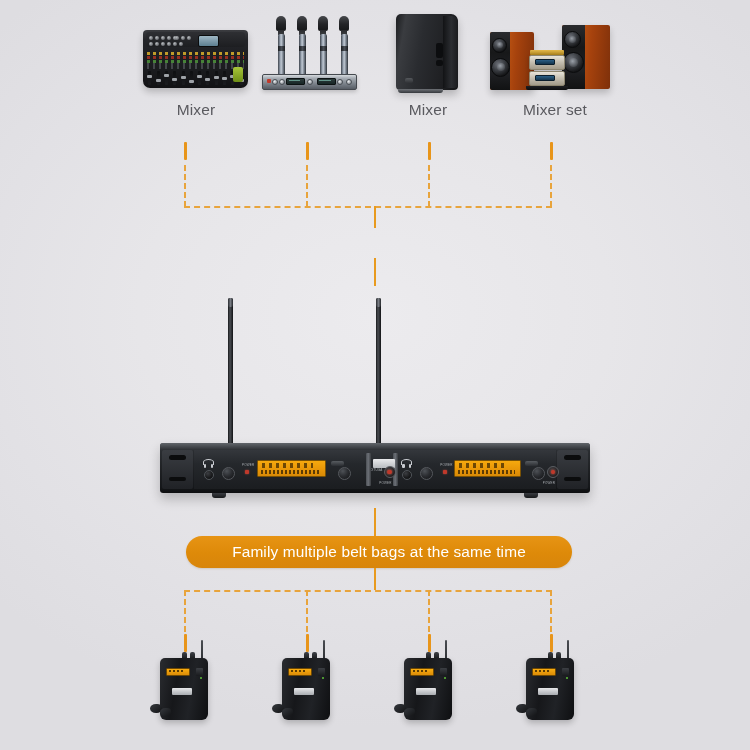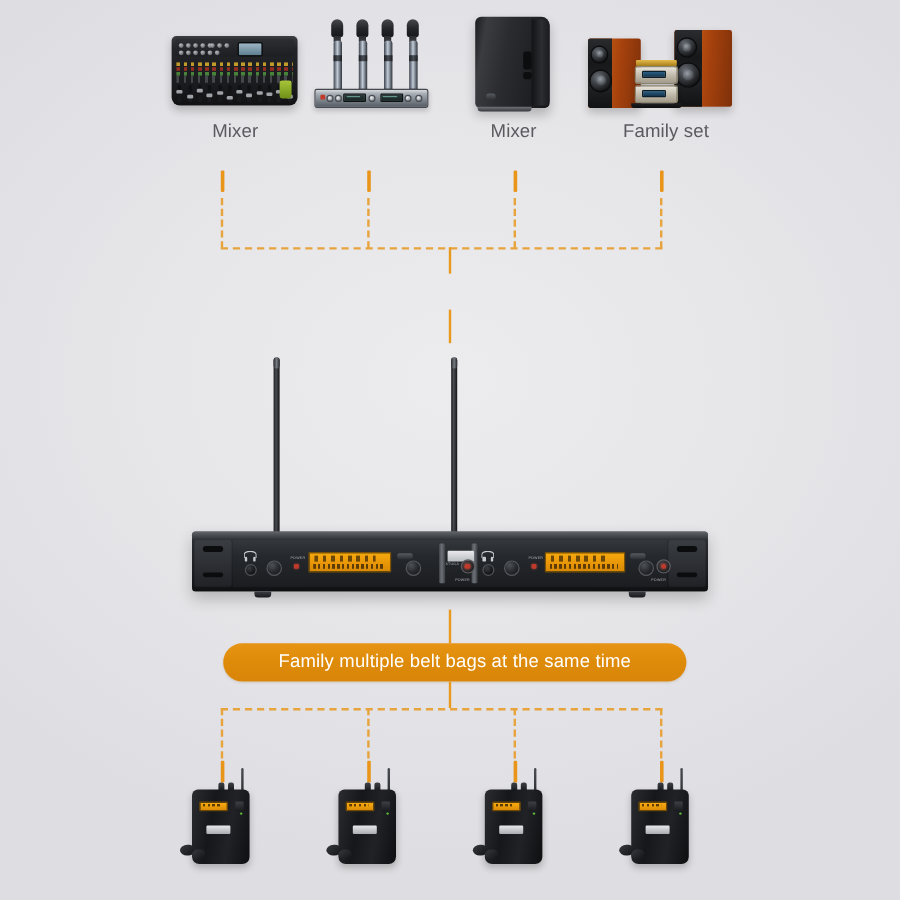--- a/index.html
+++ b/index.html
@@ -512,21 +512,21 @@
     </div>
     <div style="position:absolute;left:36px;top:66px;width:42px;height:4px;
       background:linear-gradient(180deg,#1E1F22,#0D0E0F);border-radius:0 0 2px 2px;"></div>
   </div>
 
   <div class="eq-label" style="left:130px; top:100px; width:132px;">Mixer</div>
 
 
   <div class="eq-label" style="left:372px; top:100px; width:112px;">Mixer</div>
 
-  <div class="eq-label" style="left:491px; top:100px; width:128px;">Family set</div>
+  <div class="eq-label" style="left:491px; top:100px; width:128px;">Mixer set</div>
 
   <div class="stub" style="left:184px; top:142px; height:18px;"></div>
   <div class="stub" style="left:306px; top:142px; height:18px;"></div>
   <div class="stub" style="left:428px; top:142px; height:18px;"></div>
   <div class="stub" style="left:550px; top:142px; height:18px;"></div>
 
   <div class="vline-dash" style="left:184px; top:165px; height:42px;"></div>
   <div class="vline-dash" style="left:306px; top:165px; height:42px;"></div>
   <div class="vline-dash" style="left:428px; top:165px; height:42px;"></div>
   <div class="vline-dash" style="left:550px; top:165px; height:42px;"></div>

